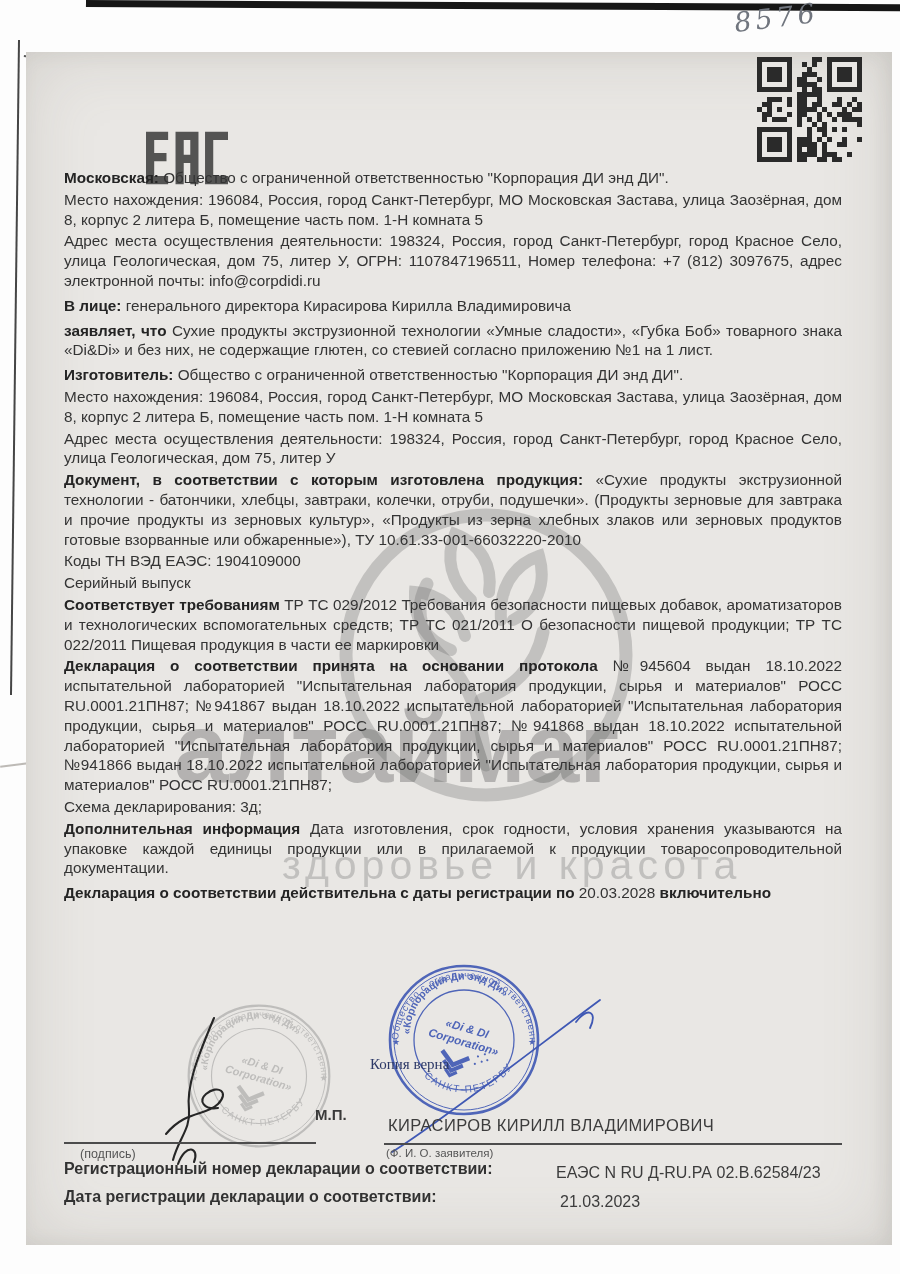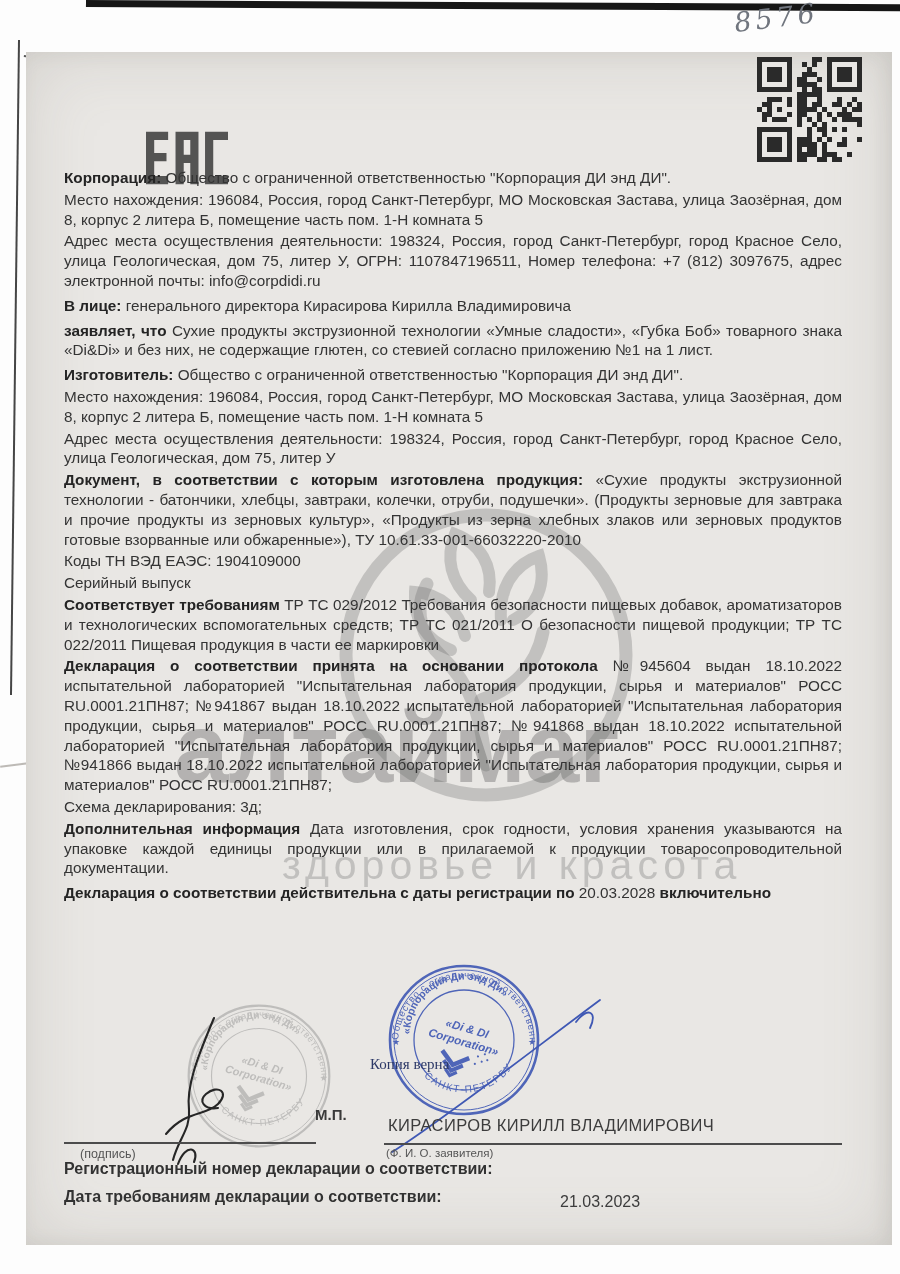--- a/index.html
+++ b/index.html
@@ -231,21 +231,21 @@
           <rect x="80" y="10" width="15" height="15" fill="#2a2a2a"></rect>
           <rect x="0" y="70" width="35" height="35" fill="#2a2a2a"></rect>
           <rect x="5" y="75" width="25" height="25" fill="#e9e7e4"></rect>
           <rect x="10" y="80" width="15" height="15" fill="#2a2a2a"></rect>
         </svg></div>
 
     <div class="content">
       <div class="titles">
       </div>
       <div class="body">
-        <p><span class="b">Корпорация: </span><span>Общество с ограниченной ответственностью "Корпорация ДИ энд ДИ".</span></p>
+        <p><span class="b">Московская: </span><span>Общество с ограниченной ответственностью "Корпорация ДИ энд ДИ".</span></p>
         <p><span>Место нахождения: 196084, Россия, город Санкт-Петербург, МО Московская Застава, улица Заозёрная, дом 8, корпус 2 литера Б, помещение часть пом. 1-Н комната 5</span></p>
         <p><span>Адрес места осуществления деятельности: 198324, Россия, город Санкт-Петербург, город Красное Село, улица Геологическая, дом 75, литер У, ОГРН: 1107847196511, Номер телефона: +7 (812) 3097675, адрес электронной почты: info@corpdidi.ru</span></p>
         <p class="mt"><span class="b">В лице: </span><span>генерального директора Кирасирова Кирилла Владимировича</span></p>
         <p class="mt"><span class="b">заявляет, что </span><span>Сухие продукты экструзионной технологии «Умные сладости», «Губка Боб» товарного знака «Di&amp;Di» и без них, не содержащие глютен, со стевией согласно приложению №1 на 1 лист.</span></p>
         <p class="mt"><span class="b">Изготовитель: </span><span>Общество с ограниченной ответственностью "Корпорация ДИ энд ДИ".</span></p>
         <p><span>Место нахождения: 196084, Россия, город Санкт-Петербург, МО Московская Застава, улица Заозёрная, дом 8, корпус 2 литера Б, помещение часть пом. 1-Н комната 5</span></p>
         <p><span>Адрес места осуществления деятельности: 198324, Россия, город Санкт-Петербург, город Красное Село, улица Геологическая, дом 75, литер У</span></p>
         <p><span class="b">Документ, в соответствии с которым изготовлена продукция: </span><span>«Сухие продукты экструзионной технологии - батончики, хлебцы, завтраки, колечки, отруби, подушечки». (Продукты зерновые для завтрака и прочие продукты из зерновых культур», «Продукты из зерна хлебных злаков или зерновых продуктов готовые взорванные или обжаренные»), ТУ 10.61.33-001-66032220-2010</span></p>
         <p><span>Коды ТН ВЭД ЕАЭС: 1904109000</span></p>
         <p><span>Серийный выпуск</span></p>
@@ -340,17 +340,18 @@
 
     <div class="abs copy-note">Копия верна</div>
     <div class="abs mp">М.П.</div>
     <div class="abs sig-name">КИРАСИРОВ КИРИЛЛ ВЛАДИМИРОВИЧ</div>
     <div class="abs line1"></div>
     <div class="abs line2"></div>
     <div class="abs lab-sign">(подпись)</div>
     <div class="abs lab-fio">(Ф. И. О. заявителя)</div>
 
     <div class="abs f-label1">Регистрационный номер декларации о соответствии:</div>
-    <div class="abs f-label2">Дата требованиям декларации о соответствии:</div>
+    <div class="abs f-value1">ЕАЭС N RU Д-RU.РА 02.В.62584/23</div>
+    <div class="abs f-label2">Дата регистрации декларации о соответствии:</div>
     <div class="abs f-value2">21.03.2023</div>
 
   </div>
 </div>
 
 </body></html>

